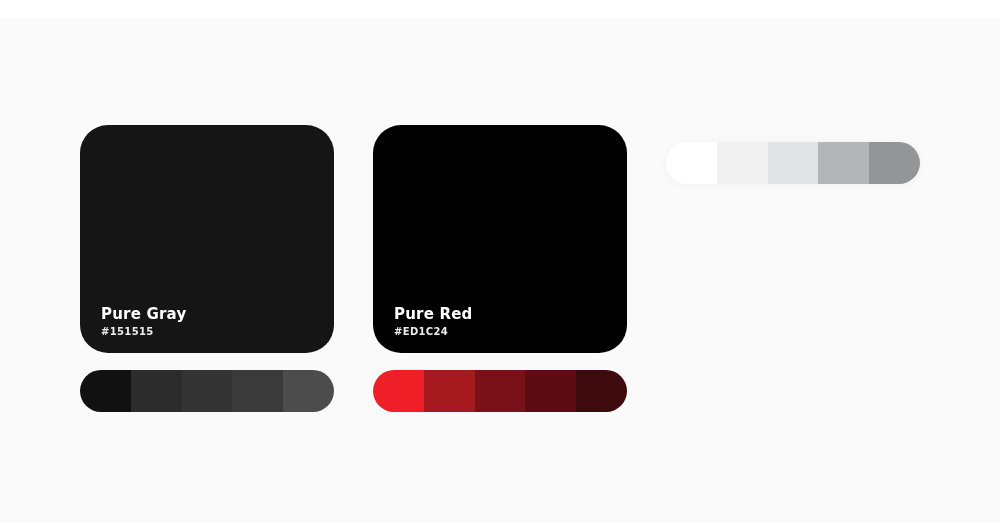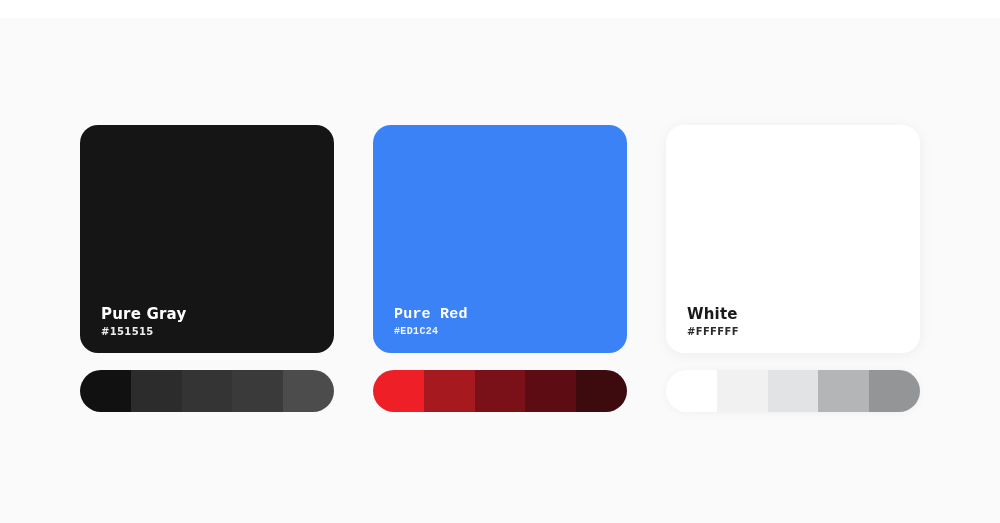--- a/index.html
+++ b/index.html
@@ -50,21 +50,21 @@
     display: flex;
     flex-direction: column;
     align-items: stretch;
   }
 
   
   .swatch-card {
     position: relative;
     width: 254px;
     height: 228px;
-    border-radius: 18px;
+    border-radius: 28px;
     box-sizing: border-box;
     overflow: hidden;
   }
   .swatch-card.is-light {
     box-shadow: 0 2px 14px rgba(0, 0, 0, 0.055);
   }
 
   .swatch-caption {
     position: absolute;
     left: 21px;
@@ -127,42 +127,36 @@
       <div class="ramp-pill">
         <div class="ramp-step" style="background: rgb(17, 17, 17);"></div>
         <div class="ramp-step" style="background: rgb(44, 44, 44);"></div>
         <div class="ramp-step" style="background: rgb(52, 52, 52);"></div>
         <div class="ramp-step" style="background: rgb(58, 58, 58);"></div>
         <div class="ramp-step" style="background: rgb(76, 76, 76);"></div>
       </div>
     </div>
 
     <div class="palette-column">
-      <div class="swatch-card" style="background: #3b82f6; font-family: Liberation Mono, monospace;">
+      <div class="swatch-card" style="background: #000000;">
         <div class="swatch-caption">
           <p class="swatch-name" style="color: rgb(255, 255, 255);">Pure Red</p>
           <p class="swatch-hex" style="color: rgb(255, 255, 255);">#ED1C24</p>
         </div>
       </div>
       <div class="ramp-pill">
         <div class="ramp-step" style="background: rgb(238, 31, 38);"></div>
         <div class="ramp-step" style="background: rgb(165, 25, 31);"></div>
         <div class="ramp-step" style="background: rgb(122, 16, 24);"></div>
         <div class="ramp-step" style="background: rgb(94, 12, 19);"></div>
         <div class="ramp-step" style="background: rgb(61, 10, 14);"></div>
       </div>
     </div>
 
     <div class="palette-column">
-      <div class="swatch-card is-light" style="background: rgb(255, 255, 255);">
-        <div class="swatch-caption">
-          <p class="swatch-name" style="color: rgb(26, 26, 26);">White</p>
-          <p class="swatch-hex" style="color: rgb(26, 26, 26);">#FFFFFF</p>
-        </div>
-      </div>
       <div class="ramp-pill is-light">
         <div class="ramp-step" style="background: rgb(255, 255, 255);"></div>
         <div class="ramp-step" style="background: rgb(241, 241, 241);"></div>
         <div class="ramp-step" style="background: rgb(226, 227, 229);"></div>
         <div class="ramp-step" style="background: rgb(180, 181, 183);"></div>
         <div class="ramp-step" style="background: rgb(148, 149, 151);"></div>
       </div>
     </div>
 
   </div>

